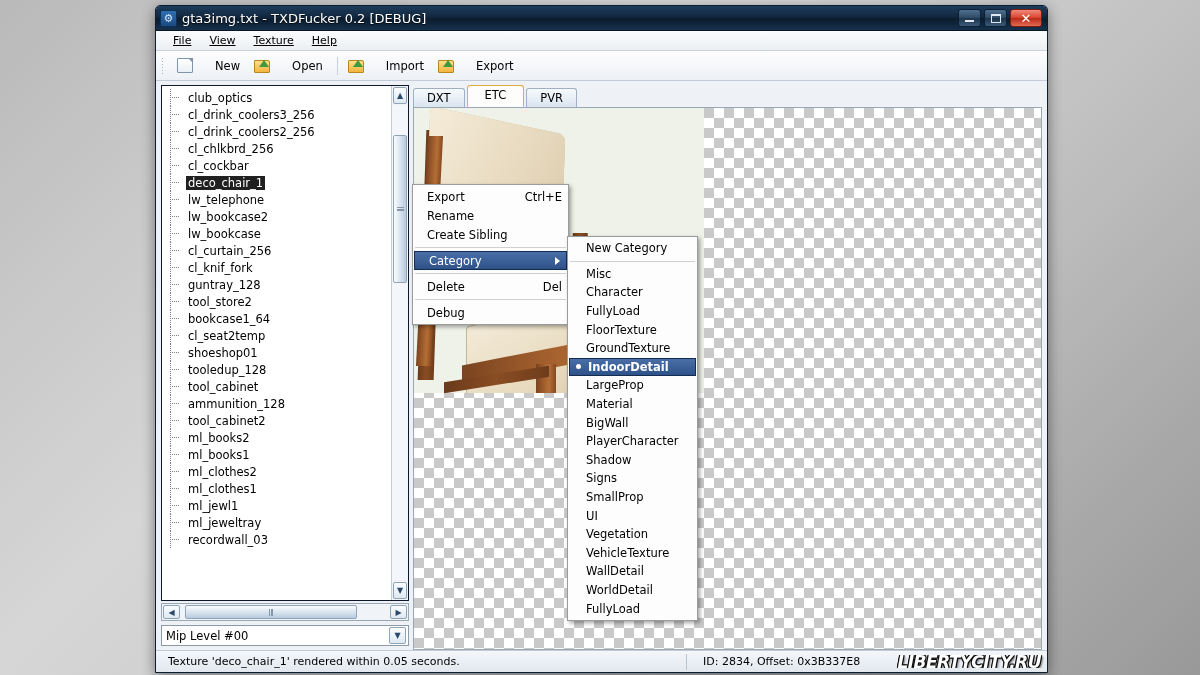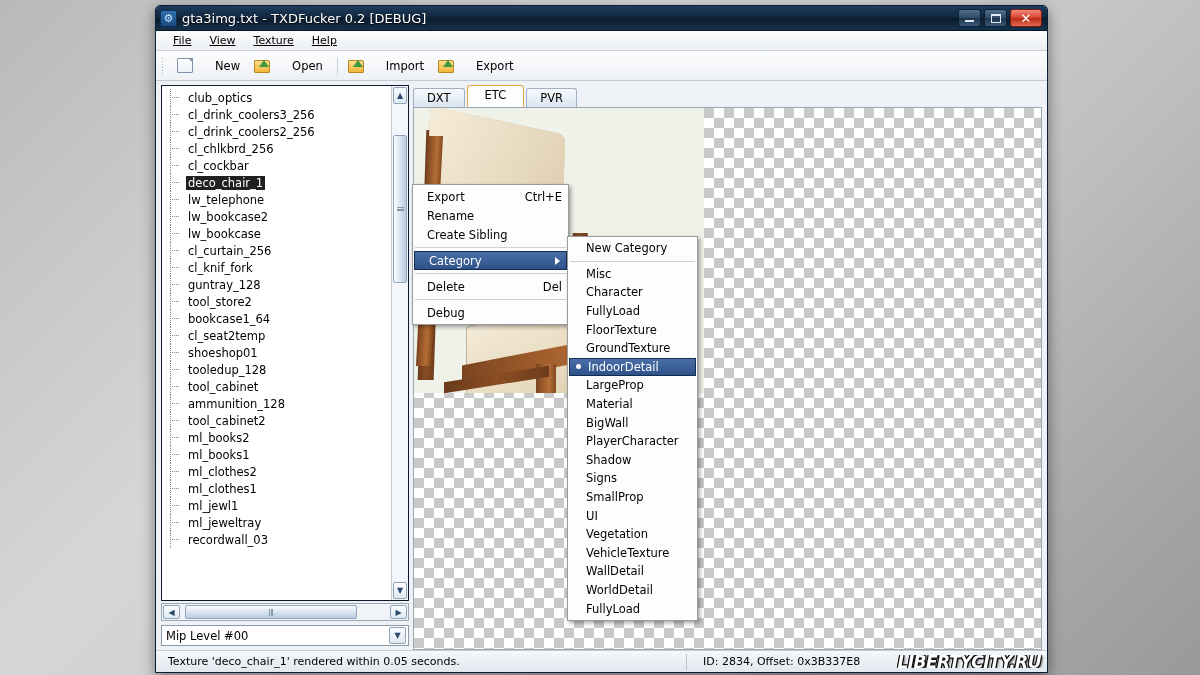--- a/index.html
+++ b/index.html
@@ -315,21 +315,21 @@
     box-shadow: 2px 2px 4px rgba(0,0,0,.35);
     padding: 2px 0; z-index: 50;
   }
   .sub-item {
     height: 18.6px; display: flex; align-items: center;
     font-size: 11.5px; color: #000; padding: 0 6px 0 18px;
     position: relative;
   }
   .sub-item.checked {
     background: linear-gradient(to bottom, #4a6fa8, #2e5288);
-    border: 1px solid #132d52; color: #ffffff; margin: 0 1px;
+    border: 1px solid #132d52; color: #ffffff; margin: 0 1px; font-weight: bold;
   }
   .sub-item .bullet {
     position: absolute; left: 6px; top: 50%; margin-top: -2.5px;
     width: 5px; height: 5px; border-radius: 50%; background: #ffffff;
   }
 </style>
 </head>
 <body>
 
 <div id="app-window">

